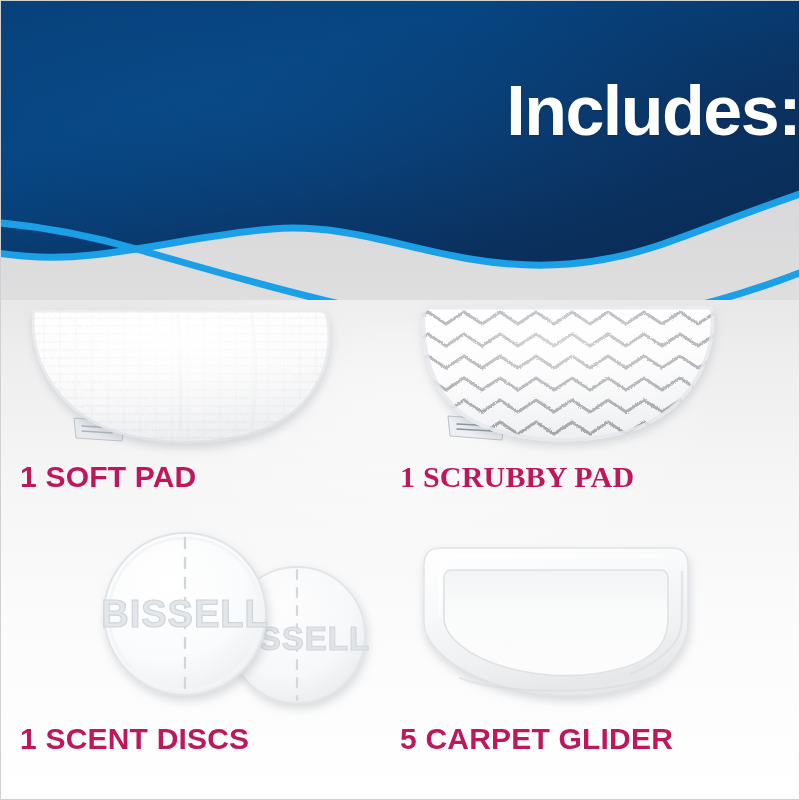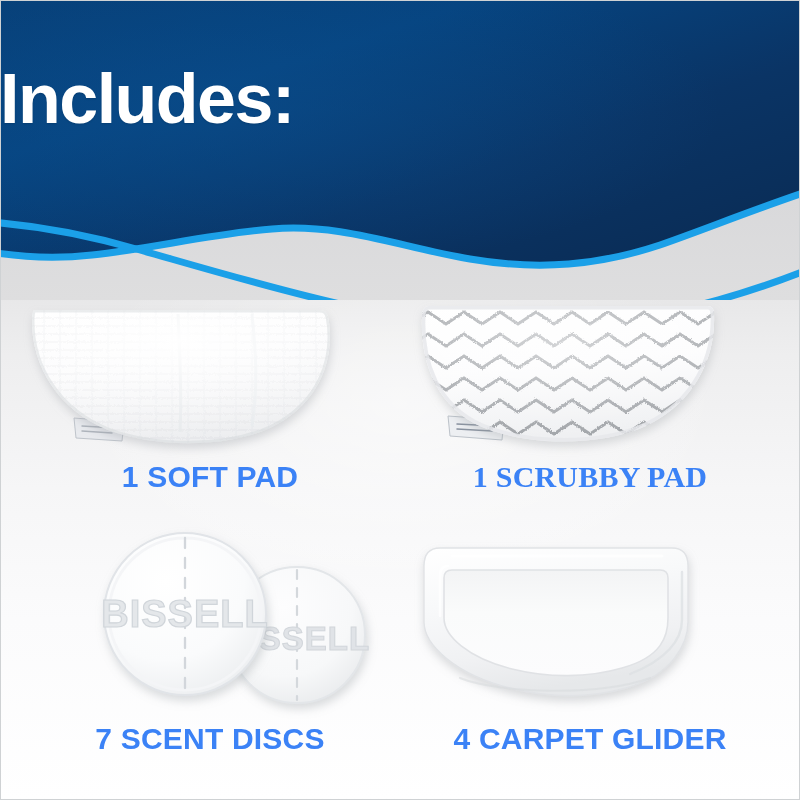--- a/index.html
+++ b/index.html
@@ -46,23 +46,23 @@
   #header-wrap {
     position: absolute;
     left: 0; top: 0;
     width: 800px; height: 300px;
     overflow: hidden;
   }
   #header-svg { display:block; }
 
   #title {
     position: absolute;
-    left: 0; top: 64px;
+    left: 0; top: 76px;
     width: 800px;
-    text-align: left;
+    text-align: right;
     color: #ffffff;
     font-family: "Liberation Sans Narrow", "Liberation Sans", sans-serif;
     font-size: 70px;
     font-weight: bold;
     letter-spacing: -1.5px;
     line-height: 1;
     z-index: 12;
     text-shadow: 0 1px 2px rgba(0,0,0,0.13);
   }
 
@@ -70,22 +70,21 @@
   .cell {
     position: absolute;
   }
   .cell-art {
     position: absolute;
     inset: 0;
   }
   .caption {
     position: absolute;
     width: 100%;
-    text-align: center;
-    color: #3b82f6;
+    color: #be185d;
     font-family: "Liberation Sans Narrow", "Liberation Sans", sans-serif;
     font-size: 30px;
     font-weight: bold;
     letter-spacing: 0.2px;
     white-space: nowrap;
   }
 
   #cell-soft-pad     { left: 20px;  top: 296px; width: 380px; height: 200px; }
   #cell-scrubby-pad  { left: 400px; top: 296px; width: 380px; height: 200px; }
   #cell-scent-discs  { left: 20px;  top: 526px; width: 380px; height: 232px; }
@@ -334,21 +333,21 @@
           <circle cx="165" cy="88" r="81" fill="url(#discGrad)"></circle>
           <circle cx="165" cy="88" r="81" fill="none" stroke="#E1E4E8" stroke-width="2"></circle>
           <circle cx="165" cy="88" r="76" fill="none" stroke="#F4F5F7" stroke-width="3"></circle>
         </g>
         <g>
           <line x1="165" y1="12" x2="165" y2="164" stroke="#D2D6DB" stroke-width="2.3" stroke-dasharray="10 10" stroke-linecap="round"></line>
           <text x="165" y="101" text-anchor="middle" font-family="'Liberation Sans Narrow','Liberation Sans',sans-serif" font-size="38" font-weight="bold" letter-spacing="1" fill="#E4E7EA" stroke="#D0D5DA" stroke-width="1.2">BISSELL</text>
         </g>
       </svg>
     </div>
-    <div class="caption" id="caption-scent-discs">7 SCENT DISCS</div>
+    <div class="caption" id="caption-scent-discs">1 SCENT DISCS</div>
   </div>
 
   <div class="cell" id="cell-carpet-glider">
     <div class="cell-art">
       <svg width="380" height="190" viewBox="0 0 380 190">
         <defs>
           <linearGradient id="gliderGrad" x1="0" y1="0" x2="0.3" y2="1">
             <stop offset="0%" stop-color="#FFFFFF"></stop>
             <stop offset="38%" stop-color="#F8F9FA"></stop>
             <stop offset="75%" stop-color="#F0F1F3"></stop>
@@ -385,17 +384,17 @@
                  Q268,44 260,44 Z" fill="url(#gliderInner)" stroke="#E0E2E5" stroke-width="1.6"></path>
 
         <g opacity="0.75">
           <path d="M48,40 Q40,40 40,50 L40,90" fill="none" stroke="#FFFFFF" stroke-width="2.6" stroke-linecap="round"></path>
           <path d="M52,30 L262,30" fill="none" stroke="#FFFFFF" stroke-width="3.2" stroke-linecap="round" opacity="0.9"></path>
           <path d="M282,46 L282,94 C282,114 266,134 230,148" fill="none" stroke="#DDE0E3" stroke-width="2.4" stroke-linecap="round"></path>
           <path d="M60,152 C100,168 200,170 250,152" fill="none" stroke="#D9DCDF" stroke-width="2.2" stroke-linecap="round" opacity="0.8"></path>
         </g>
       </svg>
     </div>
-    <div class="caption" id="caption-carpet-glider">4 CARPET GLIDER</div>
+    <div class="caption" id="caption-carpet-glider">5 CARPET GLIDER</div>
   </div>
 
   <div id="frame"></div>
 </div>
 
 </body></html>

